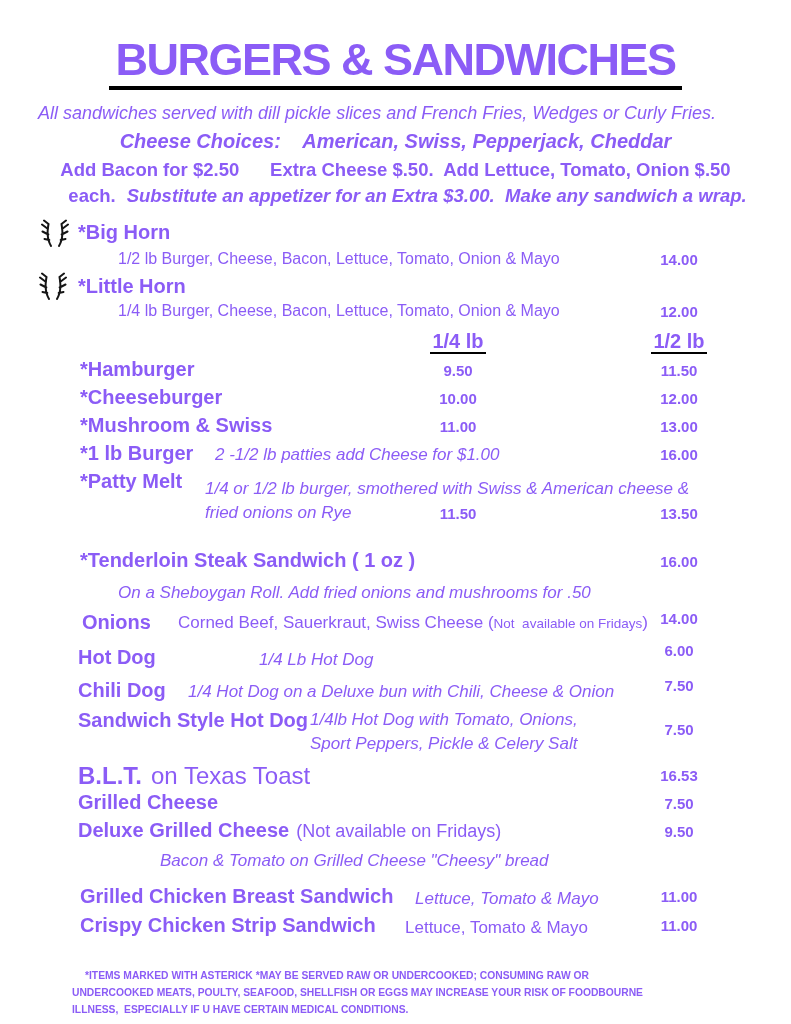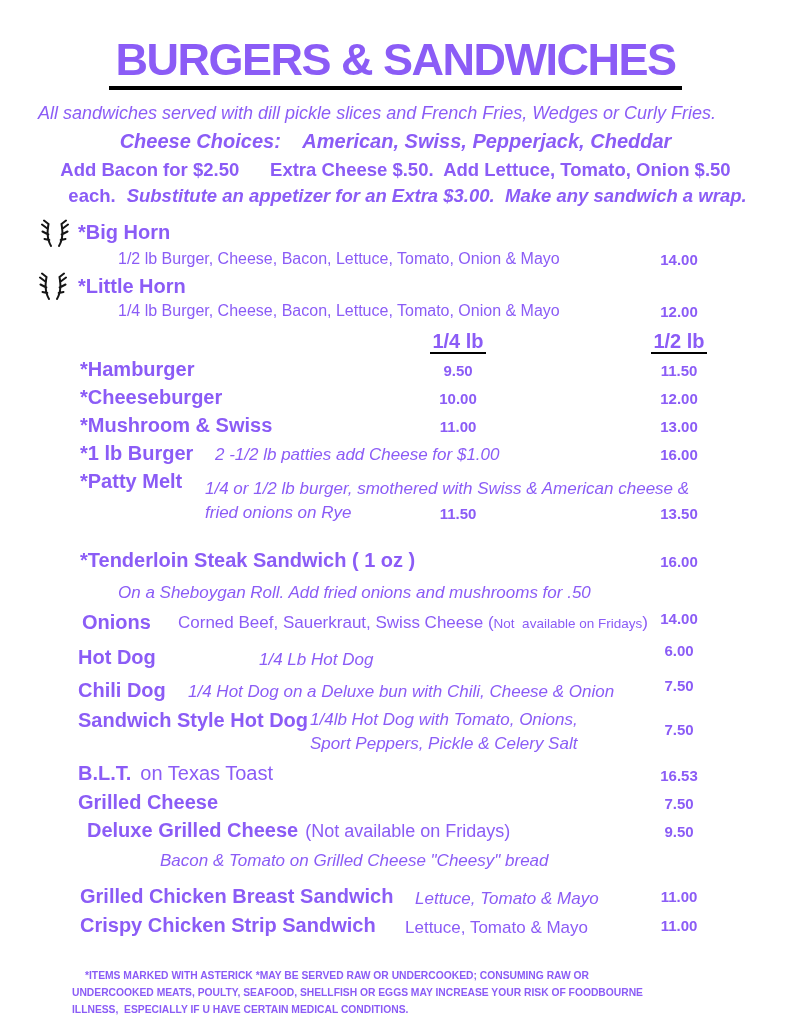--- a/index.html
+++ b/index.html
@@ -140,31 +140,31 @@
   </div>
 
   <div class="row" style="top:707px;">
     <span class="abs name" style="left:78px;top:2px;" data-bind="chicago_dog.name">Sandwich Style Hot Dog</span>
     <span class="abs it17" style="left:310px;top:3px;" data-bind="chicago_dog.desc_line1">1/4lb Hot Dog with Tomato, Onions,</span>
     <span class="abs it17" style="left:310px;top:27px;" data-bind="chicago_dog.desc_line2">Sport Peppers, Pickle &amp; Celery Salt</span>
     <span class="price colh" style="top:14px;" data-bind="chicago_dog.price">7.50</span>
   </div>
 
   <div class="row" style="top:762px;">
-    <span class="abs" style="left:78px;font-size:20px;white-space:nowrap;"><span class="b" data-bind="blt.name">B.L.T.</span><span style="margin-left:9px;" data-bind="blt.desc">on Texas Toast</span></span>
+    <span class="abs" style="left:78px;font-size:24px;white-space:nowrap;"><span class="b" data-bind="blt.name">B.L.T.</span><span style="margin-left:9px;" data-bind="blt.desc">on Texas Toast</span></span>
     <span class="price colh" style="top:5px;" data-bind="blt.price">16.53</span>
   </div>
 
   <div class="row" style="top:791px;">
     <span class="abs name" style="left:78px;" data-bind="grilled_cheese.name">Grilled Cheese</span>
     <span class="price colh" style="top:4px;" data-bind="grilled_cheese.price">7.50</span>
   </div>
 
   <div class="row" style="top:819px;">
-    <span class="abs" style="left:78px;white-space:nowrap;margin-left:9px;"><span class="name" data-bind="deluxe_grilled_cheese.name">Deluxe Grilled Cheese</span><span class="reg18" style="margin-left:7px;" data-bind="deluxe_grilled_cheese.availability">(Not available on Fridays)</span></span>
+    <span class="abs" style="left:78px;white-space:nowrap;"><span class="name" data-bind="deluxe_grilled_cheese.name">Deluxe Grilled Cheese</span><span class="reg18" style="margin-left:7px;" data-bind="deluxe_grilled_cheese.availability">(Not available on Fridays)</span></span>
     <span class="price colh" style="top:4px;" data-bind="deluxe_grilled_cheese.price">9.50</span>
   </div>
   <div class="row" style="top:851px;">
     <span class="abs it17" style="left:160px;" data-bind="deluxe_grilled_cheese.note">Bacon &amp; Tomato on Grilled Cheese "Cheesy" bread</span>
   </div>
 
   <div class="row" style="top:885px;">
     <span class="abs name" style="left:80px;" data-bind="grilled_chicken.name">Grilled Chicken Breast Sandwich</span>
     <span class="abs it17" style="left:415px;top:4px;" data-bind="grilled_chicken.desc">Lettuce, Tomato &amp; Mayo</span>
     <span class="price colh" style="top:3px;" data-bind="grilled_chicken.price">11.00</span>

